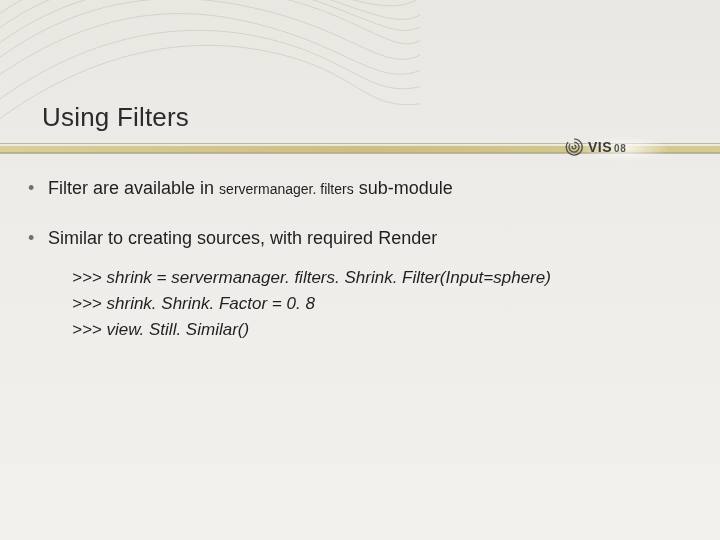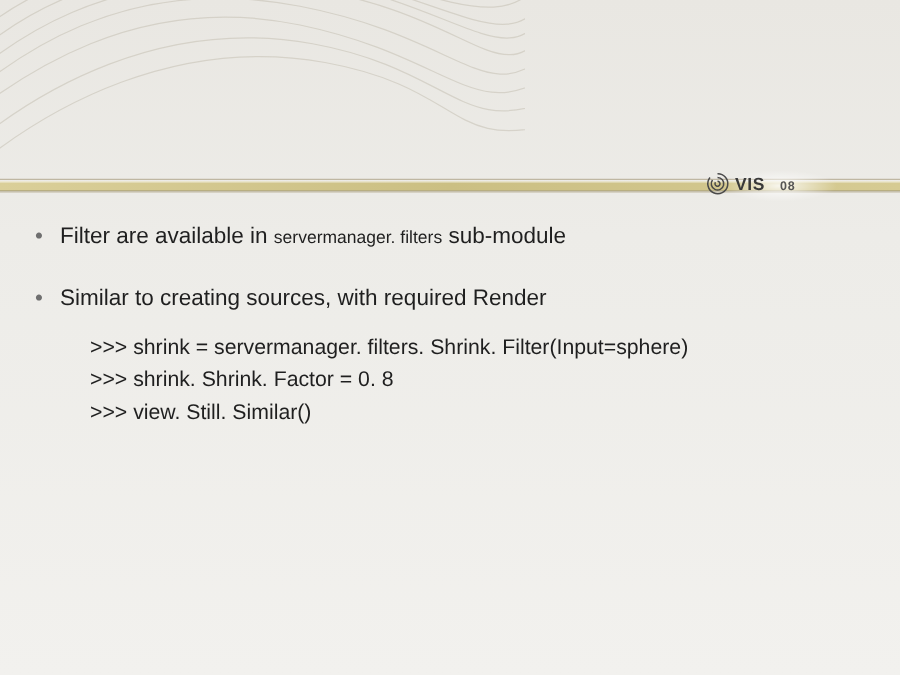--- a/index.html
+++ b/index.html
@@ -84,21 +84,21 @@
     font-family: "Arial Black", Arial, sans-serif;
     font-weight: 900;
     font-size: 14px;
     letter-spacing: 0.5px;
     color: #3a3a3a;
     display: flex;
     align-items: baseline;
   }
   .logo-text .yr {
     font-size: 10px;
-    margin-left: 12px;
+    margin-left: 2px;
     color: #555;
   }
 
   .body {
     position: absolute;
     top: 176px;
     left: 28px;
     right: 28px;
     color: #1f1f1f;
   }
@@ -126,20 +126,21 @@
 
   .code-block {
     margin-left: 44px;
     margin-top: -12px;
     font-size: 17px;
     line-height: 1.55;
     color: #1f1f1f;
   }
   .code-line {
     white-space: nowrap;
+    font-style: italic;
   }
   .prompt {
     display: inline;
   }
 </style>
 </head>
 <body>
 
 <div class="slide">
 
@@ -151,20 +152,21 @@
         <path d="M -20 180 C 80 85, 180 35, 300 60 S 440 140, 500 100"></path>
         <path d="M -20 150 C 50 50, 150 0, 290 20 S 470 110, 500 40"></path>
         <path d="M -20 140 C 40 40, 140 -8, 280 12 S 475 100, 500 25"></path>
         <path d="M -10 120 C 40 20, 150 -20, 280 5 S 470 80, 500 10"></path>
         <path d="M 0 190 C 90 100, 200 55, 310 75 S 430 150, 500 120"></path>
         <path d="M 10 200 C 100 115, 210 70, 320 90 S 420 160, 500 140"></path>
       </g>
     </svg>
   </div>
 
+  <div class="title">Using Filters</div>
 
   <div class="rule-wrap">
     <div class="rule-top"></div>
     <div class="rule-bar"></div>
     <div class="rule-bot"></div>
   </div>
 
   <div class="logo">
     <div class="logo-inner">
       <svg class="logo-swirl" viewBox="0 0 20 20">

